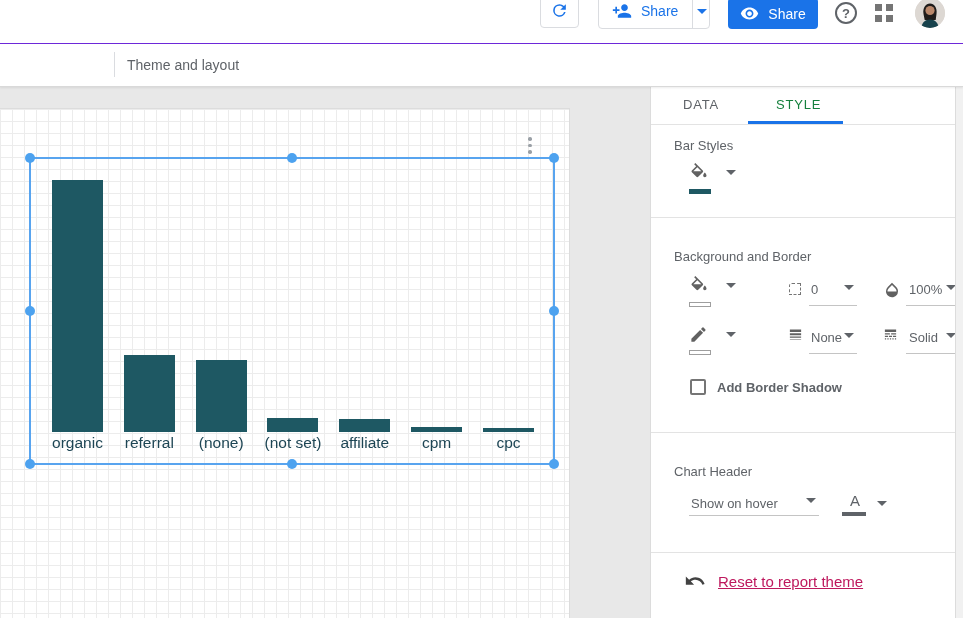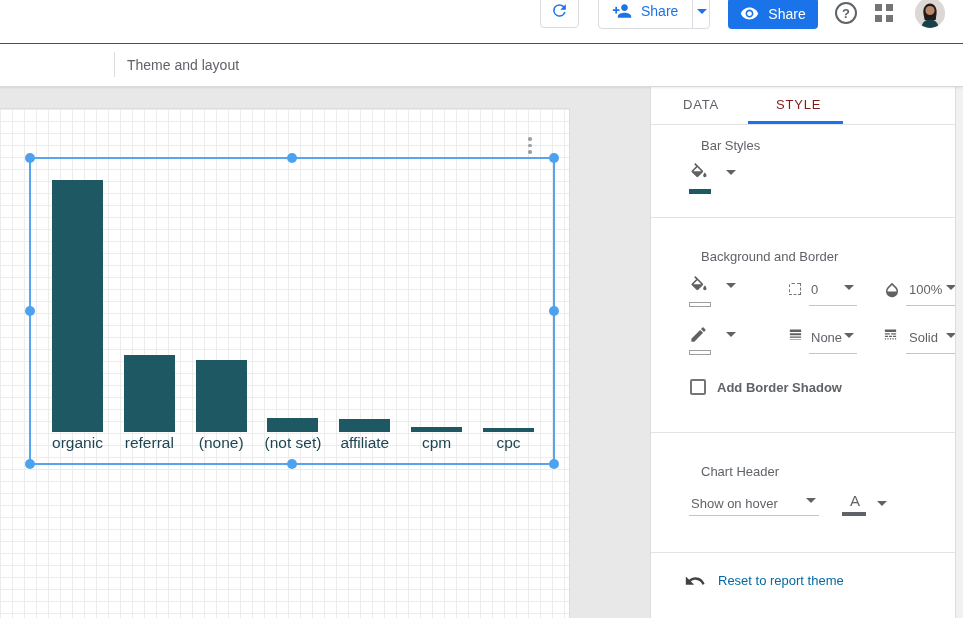--- a/index.html
+++ b/index.html
@@ -42,33 +42,33 @@
   .selection{position:absolute;left:29px;top:48px;width:522px;height:304px;border:2px solid #58a4ef;box-sizing:content-box;}
   .handle{position:absolute;width:10px;height:10px;border-radius:50%;background:#4da2ef;}
   .h-tl{left:-6px;top:-6px}.h-tm{left:50%;margin-left:-5px;top:-6px}.h-tr{right:-6px;top:-6px}
   .h-ml{left:-6px;top:50%;margin-top:-5px}.h-mr{right:-6px;top:50%;margin-top:-5px}
   .h-bl{left:-6px;bottom:-6px}.h-bm{left:50%;margin-left:-5px;bottom:-6px}.h-br{right:-6px;bottom:-6px}
   .kebab{position:absolute;left:526px;top:28px;width:8px;height:20px;display:flex;flex-direction:column;align-items:center;gap:3px;cursor:pointer;}
   .kebab i{width:3.5px;height:3.5px;border-radius:50%;background:#9aa0a6;}
   
   .panel{position:absolute;left:650px;top:86px;width:313px;height:532px;background:#fff;border-left:1px solid #dcdcdc;box-sizing:border-box;}
   .tab{position:absolute;top:11px;font-size:13px;font-weight:500;letter-spacing:.8px;color:#5f6368;cursor:pointer;}
-  .tab.active{color:#7f1d1d;text-align:right;}
+  .tab.active{color:#15803d;text-align:right;}
   .tab-underline{position:absolute;left:97px;top:35px;width:95px;height:3px;background:#1a73e8;}
   .pdivider{position:absolute;left:0;width:313px;height:1px;background:#e3e3e3;}
-  .sec-title{position:absolute;left:23px;font-size:13px;color:#5f6368;margin-left:27px;}
+  .sec-title{position:absolute;left:23px;font-size:13px;color:#5f6368;}
   .pvalue{position:absolute;font-size:13px;color:#5f6368;}
   .field-line{position:absolute;height:1px;background:#c4c4c4;}
   .color-chip{position:absolute;width:22px;height:5px;box-sizing:border-box;}
   .icon20{position:absolute;width:20px;height:20px;}
   .radius-icon{position:absolute;width:12px;height:12px;border:1px dashed #757575;border-radius:3px 0 0 0;box-sizing:border-box;}
   .checkbox{position:absolute;width:16px;height:16px;border:2px solid #757575;border-radius:2px;box-sizing:border-box;background:#fff;cursor:pointer;}
   .font-a{position:absolute;font-size:15px;font-weight:500;color:#5f6368;}
   .font-a-bar{position:absolute;width:24px;height:4px;background:#5f6368;}
-  .reset-link{position:absolute;font-size:13px;color:#0369a1;cursor:pointer;}
+  .reset-link{position:absolute;font-size:15px;color:#be185d;text-decoration:underline;cursor:pointer;}
   .scrolltrack{position:absolute;left:955px;top:86px;width:8px;height:532px;background:#f1f1f1;border-left:1px solid #dcdcdc;box-sizing:border-box;}
 </style>
 </head>
 <body>
 
 <div class="topbar">
   <div class="btn-outline refresh-btn">
     <svg width="19" height="19" viewBox="0 0 24 24">
         <path fill="#1a73e8" d="M17.65 6.35A7.96 7.96 0 0 0 12 4a8 8 0 1 0 7.73 10h-2.08A6 6 0 1 1 12 6c1.66 0 3.14.69 4.22 1.78L13 11h7V4l-2.35 2.35z"></path>
       </svg>

